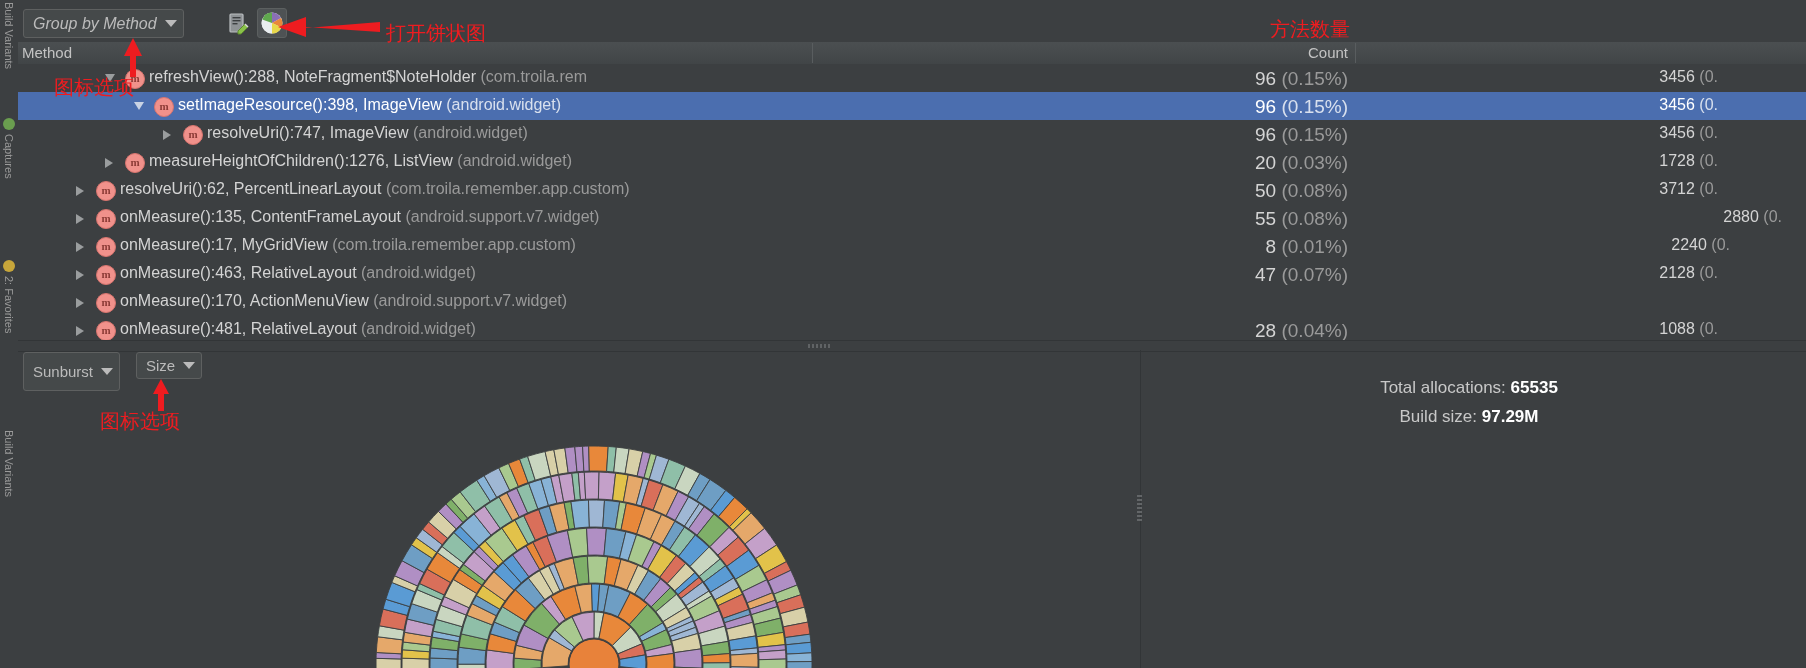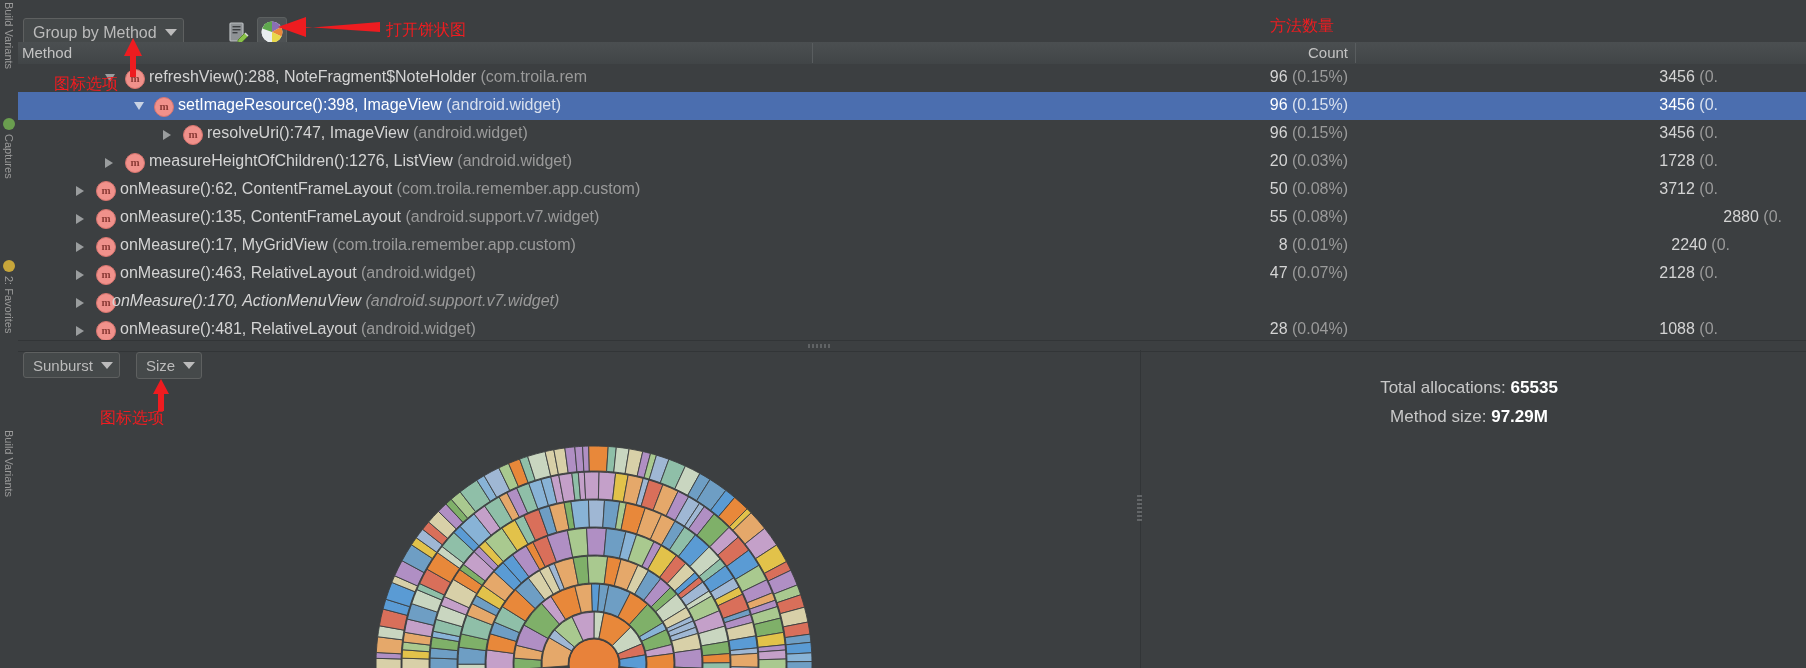--- a/index.html
+++ b/index.html
@@ -23,22 +23,23 @@
   .rail-icon{
     position:absolute;left:3px;width:12px;height:12px;border-radius:50%;
   }
   
   #panel{
     position:absolute;left:18px;top:0;width:1788px;height:668px;
     background:#3c3f41;
   }
   
   #toolbar{
-    position:absolute;left:0;top:13px;width:1788px;height:38px;
+    position:absolute;left:0;top:4px;width:1788px;height:38px;
     background:#3c3f41;
+    font-style:italic;
   }
   .combo{
     position:absolute;display:inline-flex;align-items:center;
     height:26px;box-sizing:border-box;
     border:1px solid #5e6060;border-radius:3px;
     background:#45494a;color:#bbbbbb;font-size:15px;
     padding:0 6px 0 9px;cursor:default;
   }
   .combo .caret{
     display:inline-block;margin-left:8px;
@@ -91,21 +92,21 @@
     color:#8c3b36;font-size:11px;font-weight:bold;
     text-align:center;line-height:17px;font-family:"Liberation Serif",serif;
   }
   .m-label{
     position:absolute;top:4px;font-size:16px;color:#d4d4d4;white-space:nowrap;
   }
   .m-label .pkg{color:#9a9a9a;}
   .row.sel .m-label{color:#ffffff;}
   .row.sel .m-label .pkg{color:#d8e0ee;}
   .cell-count{
-    position:absolute;top:4px;font-size:16px;color:#d4d4d4;
+    position:absolute;top:4px;font-size:19px;color:#d4d4d4;
     text-align:right;white-space:nowrap;
   }
   .cell-count .pct{color:#9a9a9a;}
   .row.sel .cell-count{color:#ffffff;}
   .row.sel .cell-count .pct{color:#d8e0ee;}
   .cell-size{
     position:absolute;top:4px;font-size:16px;color:#d4d4d4;
     text-align:right;white-space:nowrap;
   }
   .cell-size .pct{color:#9a9a9a;}
@@ -117,41 +118,41 @@
     background:#3c3f41;border-top:1px solid #323537;border-bottom:1px solid #323537;
   }
   #splitter-grip{
     position:absolute;left:790px;top:3px;width:22px;height:4px;
     background:repeating-linear-gradient(90deg,#6a6d6f 0 2px,transparent 2px 4px),
                repeating-linear-gradient(90deg,#6a6d6f 0 2px,transparent 2px 4px);
     opacity:.8;
   }
   
   #bottom-toolbar{position:absolute;left:0;top:352px;width:1788px;height:30px;}
-  #sunburst-combo{left:5px;top:0;height:26px;font-size:15px;}
+  #sunburst-combo{left:5px;top:0;height:39px;font-size:15px;}
   #size-combo{left:118px;top:0;height:27px;font-size:15px;}
   
   #chart-area{
     position:absolute;left:0;top:382px;width:1122px;height:286px;
     overflow:hidden;
   }
   #sunburst-svg{position:absolute;left:0;top:0;}
   
   #v-divider{position:absolute;left:1122px;top:350px;width:1px;height:318px;background:#323537;}
   #v-grip{
     position:absolute;left:1119px;top:495px;width:5px;height:26px;
     background:repeating-linear-gradient(180deg,#6a6d6f 0 2px,transparent 2px 4px);
     opacity:.85;
   }
   #stats{position:absolute;left:1126px;top:378px;width:650px;text-align:center;}
   .stat-line{font-size:17px;color:#c8c8c8;margin-bottom:9px;white-space:nowrap;}
   .stat-line b{color:#ffffff;font-weight:bold;}
   
   .anno{
-    position:absolute;color:#ee1c20;font-size:16px;
+    position:absolute;color:#ee1c20;font-size:20px;
     font-family:"DejaVu Sans","Liberation Sans",sans-serif;
     white-space:nowrap;pointer-events:none;
   }
   .arrow{position:absolute;pointer-events:none;}
 </style>
 </head>
 <body>
 
 <div id="left-rail">
   <div class="rail-tab" style="top:2px;">Build Variants</div>
@@ -226,21 +227,21 @@
       <div class="row" style="top: 84px;">
         <div class="twisty closed" style="left: 87px;"></div>
         <div class="m-icon" style="left: 107px;">m</div>
         <div class="m-label" style="left: 131px;"><span>measureHeightOfChildren():1276, ListView</span><span class="pkg"> (android.widget)</span></div>
         <div class="cell-count" style="left: 1000px; width: 330px;"><span>20</span><span class="pct"> (0.03%)</span></div>
         <div class="cell-size" style="left: 1300px; width: 400px; text-align: right;"><span>1728</span><span class="pct"> (0.</span></div>
       </div>
       <div class="row" style="top: 112px;">
         <div class="twisty closed" style="left: 58px;"></div>
         <div class="m-icon" style="left: 78px;">m</div>
-        <div class="m-label" style="left: 102px;"><span>onMeasure():62, ContentFrameLayout</span><span class="pkg"> (com.troila.remember.app.custom)</span></div>
+        <div class="m-label" style="left: 102px;"><span>resolveUri():62, PercentLinearLayout</span><span class="pkg"> (com.troila.remember.app.custom)</span></div>
         <div class="cell-count" style="left: 1000px; width: 330px;"><span>50</span><span class="pct"> (0.08%)</span></div>
         <div class="cell-size" style="left: 1300px; width: 400px; text-align: right;"><span>3712</span><span class="pct"> (0.</span></div>
       </div>
       <div class="row" style="top: 140px;">
         <div class="twisty closed" style="left: 58px;"></div>
         <div class="m-icon" style="left: 78px;">m</div>
         <div class="m-label" style="left: 102px;"><span>onMeasure():135, ContentFrameLayout</span><span class="pkg"> (android.support.v7.widget)</span></div>
         <div class="cell-count" style="left: 1000px; width: 330px;"><span>55</span><span class="pct"> (0.08%)</span></div>
         <div class="cell-size" style="left: 1364px; width: 400px; text-align: right;"><span>2880</span><span class="pct"> (0.</span></div>
       </div>
@@ -254,21 +255,21 @@
       <div class="row" style="top: 196px;">
         <div class="twisty closed" style="left: 58px;"></div>
         <div class="m-icon" style="left: 78px;">m</div>
         <div class="m-label" style="left: 102px;"><span>onMeasure():463, RelativeLayout</span><span class="pkg"> (android.widget)</span></div>
         <div class="cell-count" style="left: 1000px; width: 330px;"><span>47</span><span class="pct"> (0.07%)</span></div>
         <div class="cell-size" style="left: 1300px; width: 400px; text-align: right;"><span>2128</span><span class="pct"> (0.</span></div>
       </div>
       <div class="row" style="top: 224px;">
         <div class="twisty closed" style="left: 58px;"></div>
         <div class="m-icon" style="left: 78px;">m</div>
-        <div class="m-label" style="left: 94px; font-style: italic;"><span>onMeasure():170, ActionMenuView</span><span class="pkg"> (android.support.v7.widget)</span></div>
+        <div class="m-label" style="left: 102px;"><span>onMeasure():170, ActionMenuView</span><span class="pkg"> (android.support.v7.widget)</span></div>
       </div>
       <div class="row" style="top: 252px;">
         <div class="twisty closed" style="left: 58px;"></div>
         <div class="m-icon" style="left: 78px;">m</div>
         <div class="m-label" style="left: 102px;"><span>onMeasure():481, RelativeLayout</span><span class="pkg"> (android.widget)</span></div>
         <div class="cell-count" style="left: 1000px; width: 330px;"><span>28</span><span class="pct"> (0.04%)</span></div>
         <div class="cell-size" style="left: 1300px; width: 400px; text-align: right;"><span>1088</span><span class="pct"> (0.</span></div>
       </div>
     </div>
 
@@ -534,21 +535,21 @@
 
   <div id="v-divider"></div>
   <div id="v-grip"></div>
 
   <div id="stats">
     <div class="stat-line">
       <span>Total allocations:</span>
       <b>65535</b>
     </div>
     <div class="stat-line">
-      <span>Method size:</span>
+      <span>Build size:</span>
       <b>97.29M</b>
     </div>
   </div>
 </div>
 
 <svg class="arrow" style="left:272px;top:10px;" width="110" height="34" viewBox="0 0 110 34">
   <path d="M108 12 L34 18 L34 7 L6 17 L34 27 L34 17 L108 22 Z" fill="#ee1c20"></path>
 </svg>
 <div class="anno" style="left:386px;top:20px;">打开饼状图</div>
 

